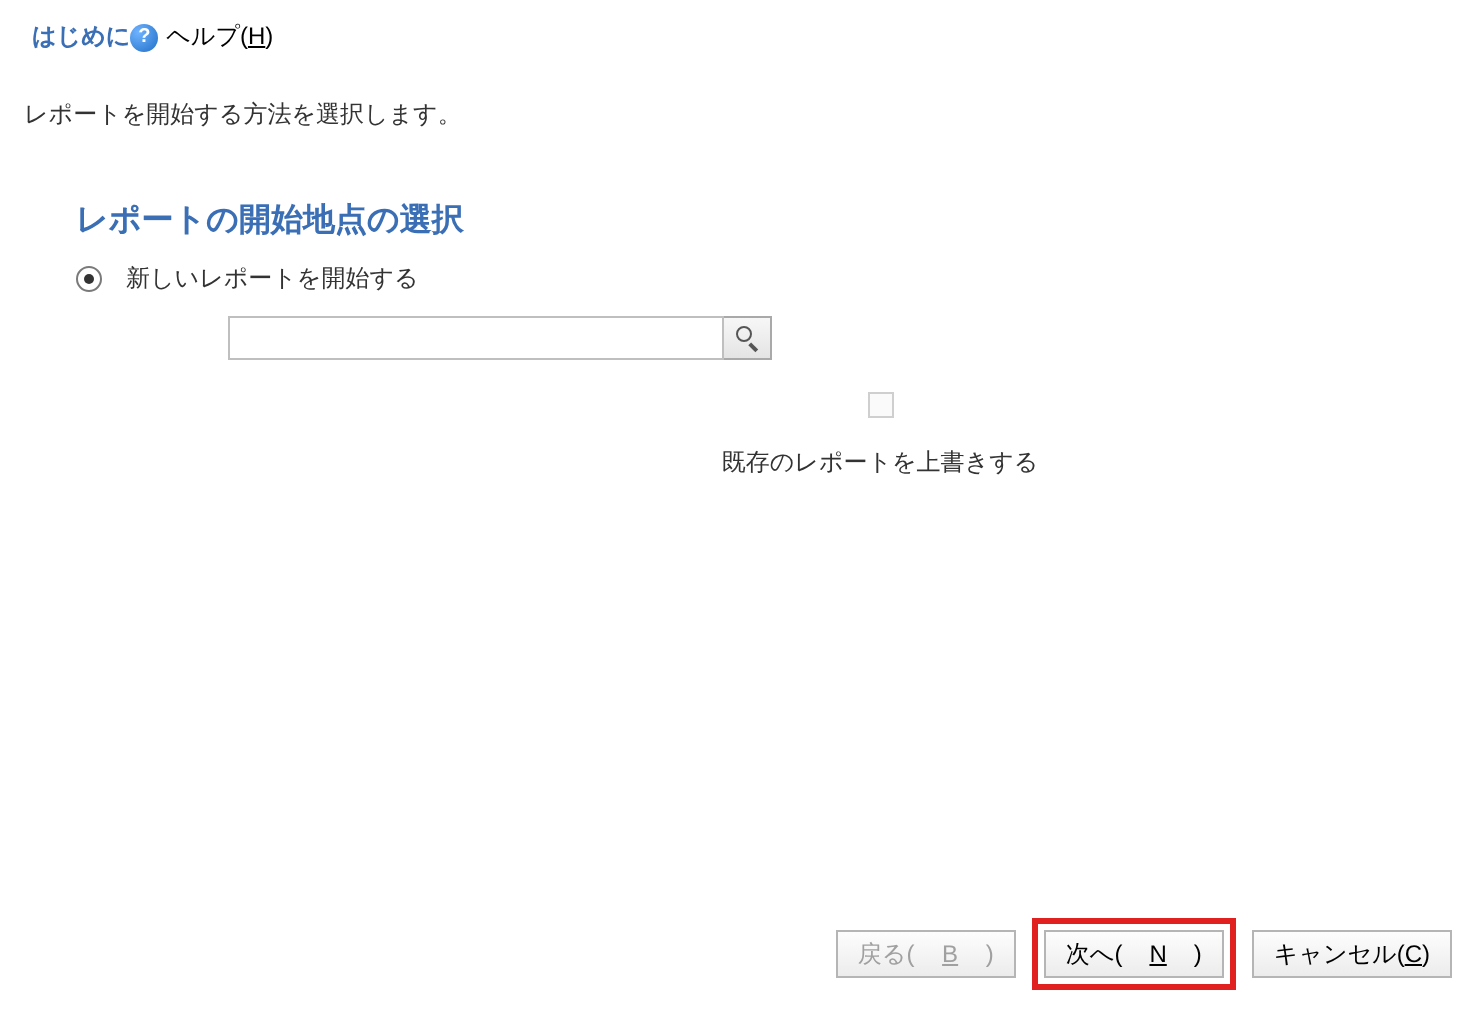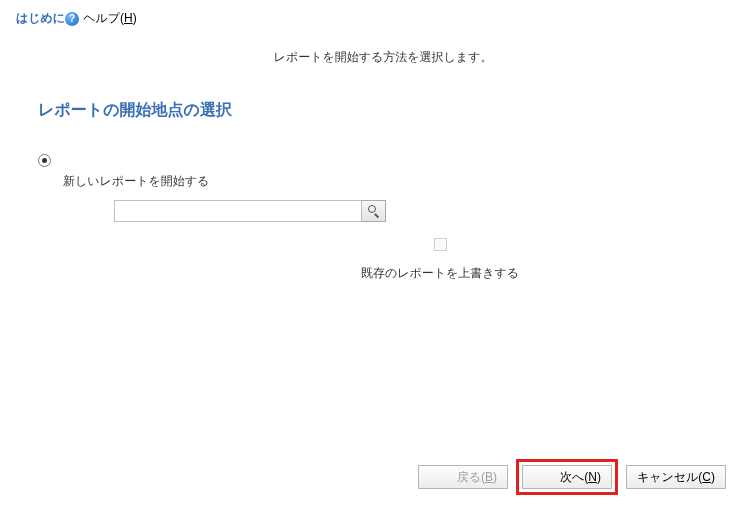--- a/index.html
+++ b/index.html
@@ -42,23 +42,22 @@
     align-items: center;
     justify-content: center;
     color: #fff;
     font-size: 10px;
     font-weight: bold;
     line-height: 1;
   }
   .help-link u { text-decoration: underline; }
 
   .intro {
-    padding: 22px 0 0 24px;
+    padding: 22px 0 0 12px;
     color: #333;
-    text-align: center;
   }
 
   .section {
     padding: 34px 0 0 38px;
   }
   .section-title {
     color: #3b6fb5;
     font-weight: bold;
     font-size: 16px;
   }
@@ -79,21 +78,21 @@
     justify-content: center;
     background: #fff;
     cursor: pointer;
   }
   .radio .dot {
     width: 5px;
     height: 5px;
     border-radius: 50%;
     background: #333;
   }
-  .radio-label { color: #333; cursor: pointer; margin-top: 42px; }
+  .radio-label { color: #333; cursor: pointer; }
 
   .path-row {
     margin: 10px 0 0 76px;
     display: flex;
     align-items: stretch;
   }
   .path-input {
     width: 248px;
     height: 22px;
     border: 1px solid #bfbfbf;
@@ -159,21 +158,21 @@
     gap: 8px;
     align-items: center;
   }
   .btn {
     min-width: 90px;
     height: 24px;
     border: 1px solid #b5b5b5;
     background: linear-gradient(#fdfdfd, #ececec);
     display: inline-flex;
     align-items: center;
-    justify-content: flex-end;
+    justify-content: space-between;
     font-family: inherit;
     font-size: 12px;
     padding: 0 10px;
     cursor: pointer;
     color: #000;
   }
   .btn.disabled {
     color: #a0a0a0;
     cursor: default;
   }

